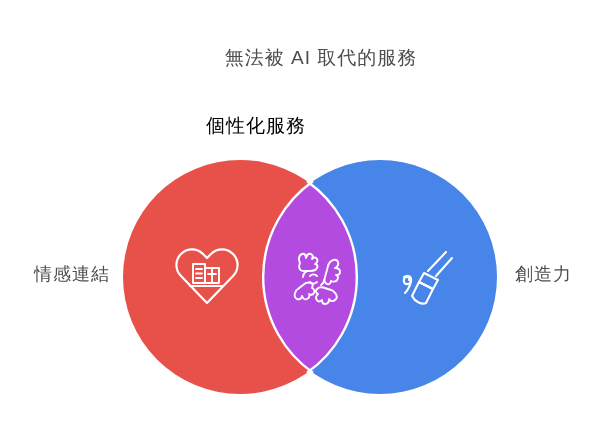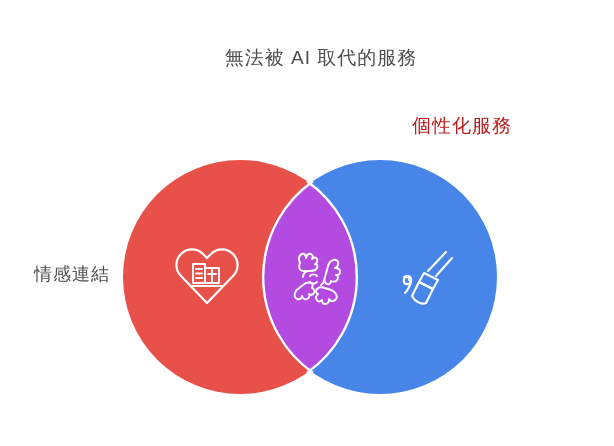--- a/index.html
+++ b/index.html
@@ -29,24 +29,24 @@
     line-height: 26px;
     color: #4d4d4d;
     letter-spacing: 1px;
     white-space: nowrap;
   }
   #subtitle {
     position: absolute;
     left: 0;
     top: 113px;
     width: 512px;
-    text-align: right;
+    text-align: center;
     font-size: 19px;
     line-height: 26px;
-    color: #b91c1c;
+    color: #000000;
     letter-spacing: 1px;
     white-space: nowrap;
   }
 
   
   .side-label {
     position: absolute;
     font-size: 18px;
     line-height: 26px;
     color: #4d4d4d;
@@ -79,20 +79,21 @@
 <body>
 
 <div id="stage">
 
   <div id="title">無法被 AI 取代的服務</div>
 
   <div id="subtitle">個性化服務</div>
 
   <div class="side-label" id="label-left">情感連結</div>
 
+  <div class="side-label" id="label-right">創造力</div>
 
   <svg id="venn" viewBox="0 0 614 446">
     <defs>
       <clipPath id="clipLeft">
         <circle cx="240" cy="277" r="117"></circle>
       </clipPath>
       <clipPath id="clipRight">
         <circle cx="380" cy="277" r="117"></circle>
       </clipPath>
     </defs>

